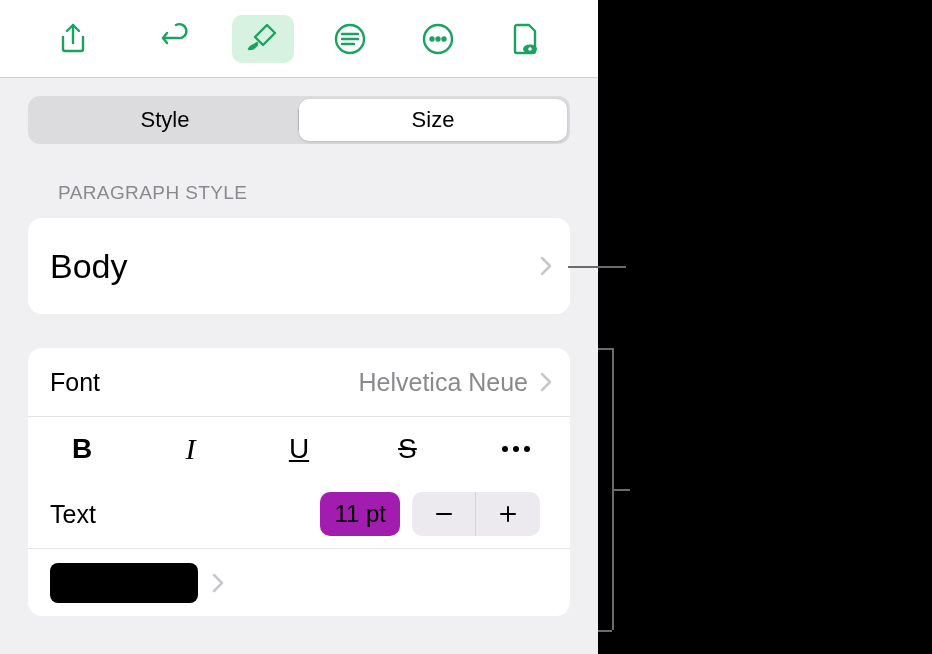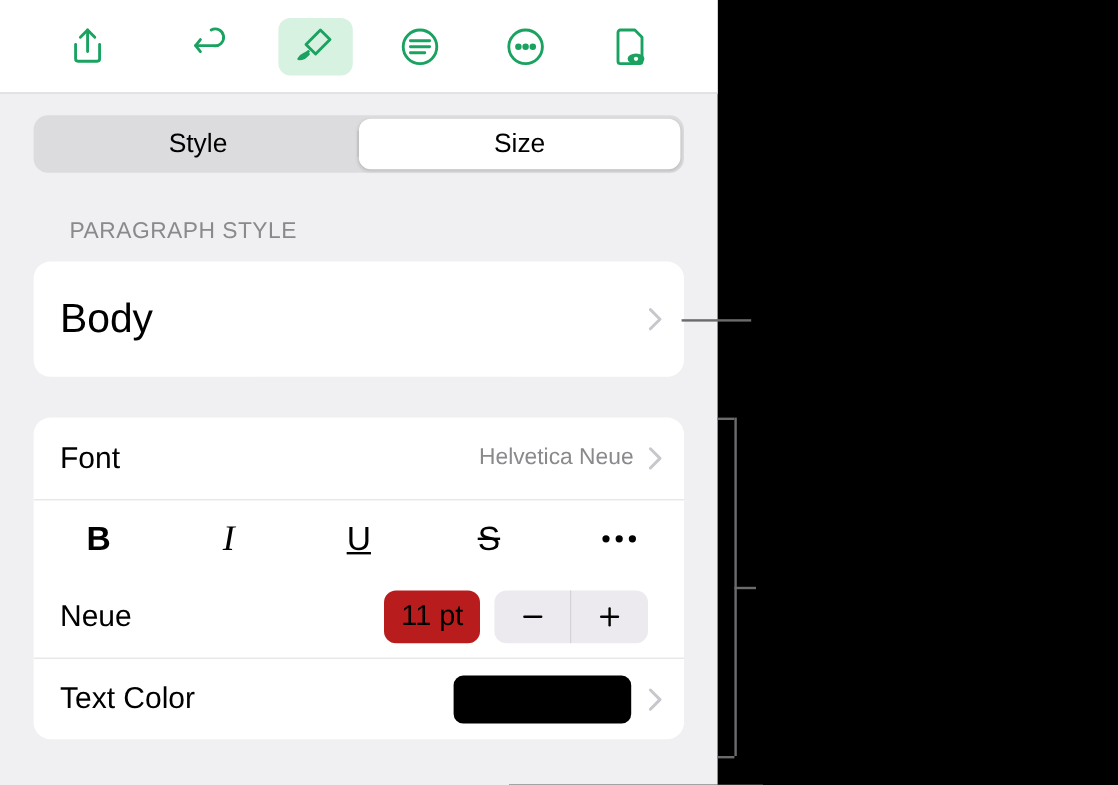--- a/index.html
+++ b/index.html
@@ -118,21 +118,21 @@
     .row-label {
       flex: 1;
       font-size: 25px;
       color: #000;
     }
     .row-label.big {
       font-size: 34px;
       font-weight: 500;
     }
     .row-value {
-      font-size: 19px;
+      font-size: 25px;
       color: #8a8a8e;
       margin-right: 12px;
     }
     .chevron {
       color: #c7c7cc;
       display: flex;
     }
     .chevron svg {
       width: 12px;
       height: 20px;
@@ -162,21 +162,21 @@
       gap: 5px;
     }
     .dots span {
       width: 6px;
       height: 6px;
       background: #000;
       border-radius: 50%;
     }
     
     .size-pill {
-      background: #b91c1c;
+      background: #a21caf;
       border-radius: 10px;
       padding: 8px 14px;
       font-size: 24px;
       margin-right: 12px;
     }
     .stepper {
       display: flex;
       background: #eceaee;
       border-radius: 10px;
       height: 44px;
@@ -316,38 +316,37 @@
       <div class="fmt-btn strike">S</div>
       <div class="fmt-btn">
         <div class="dots">
             <span></span>
             <span></span>
             <span></span>
           </div>
       </div>
     </div>
     <div class="row">
-      <div class="row-label">Neue</div>
+      <div class="row-label">Text</div>
       <div class="size-pill">11 pt</div>
       <div class="stepper">
         <div class="stepper-btn">
           <svg viewBox="0 0 20 20" stroke="#000" stroke-width="2" stroke-linecap="round">
               <line x1="3" y1="10" x2="17" y2="10"></line>
             </svg>
         </div>
         <div class="stepper-btn">
           <svg viewBox="0 0 20 20" stroke="#000" stroke-width="2" stroke-linecap="round">
               <line x1="3" y1="10" x2="17" y2="10"></line>
               <line x1="10" y1="3" x2="10" y2="17"></line>
             </svg>
         </div>
       </div>
     </div>
     <div class="row">
-      <div class="row-label">Text Color</div>
       <div class="color-swatch"></div>
       <div class="chevron">
         <svg viewBox="0 0 12 20" fill="none" stroke="#c7c7cc" stroke-width="2.5" stroke-linecap="round" stroke-linejoin="round">
             <path d="M2 2l8 8-8 8"></path>
           </svg>
       </div>
     </div>
   </div>
 
 </div>

